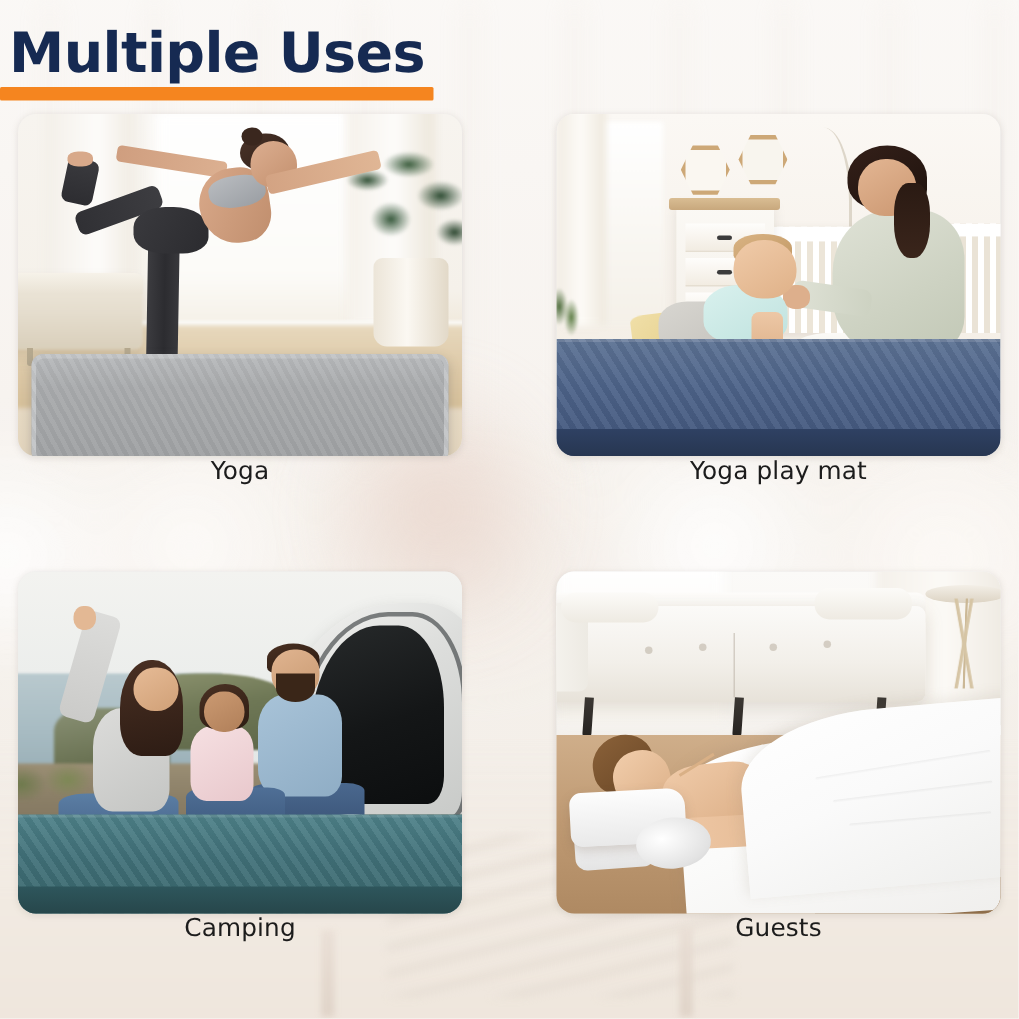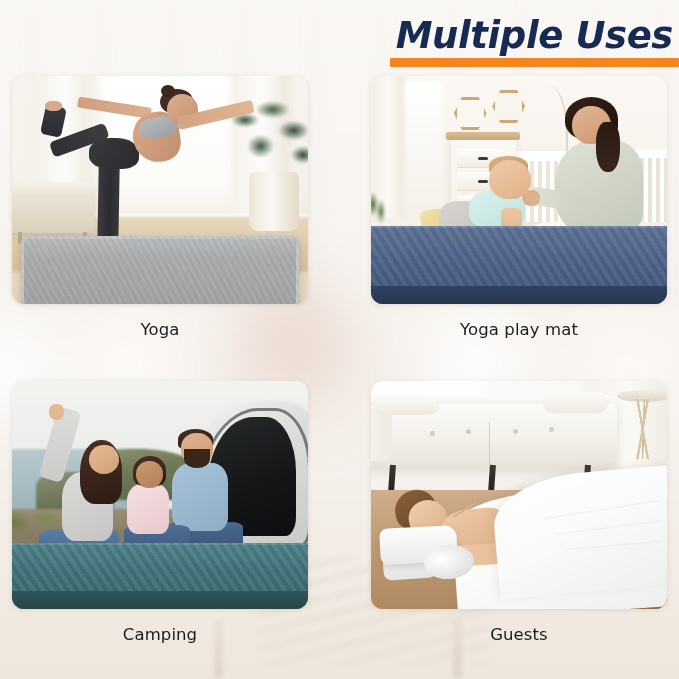--- a/index.html
+++ b/index.html
@@ -99,23 +99,22 @@
     background: linear-gradient(180deg, #e9ded5, #ddd0c4);
     filter: blur(2.2px);
     opacity: .85;
   }
 
   
   .title-wrap {
     position: absolute;
     left: 0; right: 0;
     top: 14px;
-    text-align: right;
+    text-align: left;
     z-index: 30;
-    font-style: italic;
   }
   .title-inner {
     display: inline-block;
     position: relative;
     padding: 0 6px 9px 6px;
   }
   .title-text {
     display: block;
     font-family: "DejaVu Sans", sans-serif;
     font-weight: bold;
@@ -154,21 +153,20 @@
   .photo {
     position: relative;
     width: 296px;
     height: 228px;
     border-radius: 12px;
     overflow: hidden;
     box-shadow: 0 1px 5px rgba(120,110,100,.18);
     background: #eee;
   }
   .caption {
-    margin-top: 16px;
     text-align: center;
     font-family: "DejaVu Sans", sans-serif;
     font-size: 16.5px;
     line-height: 20px;
     color: #1c1c1c;
     letter-spacing: .1px;
   }
 
   
   .sc { position: absolute; inset: 0; }

